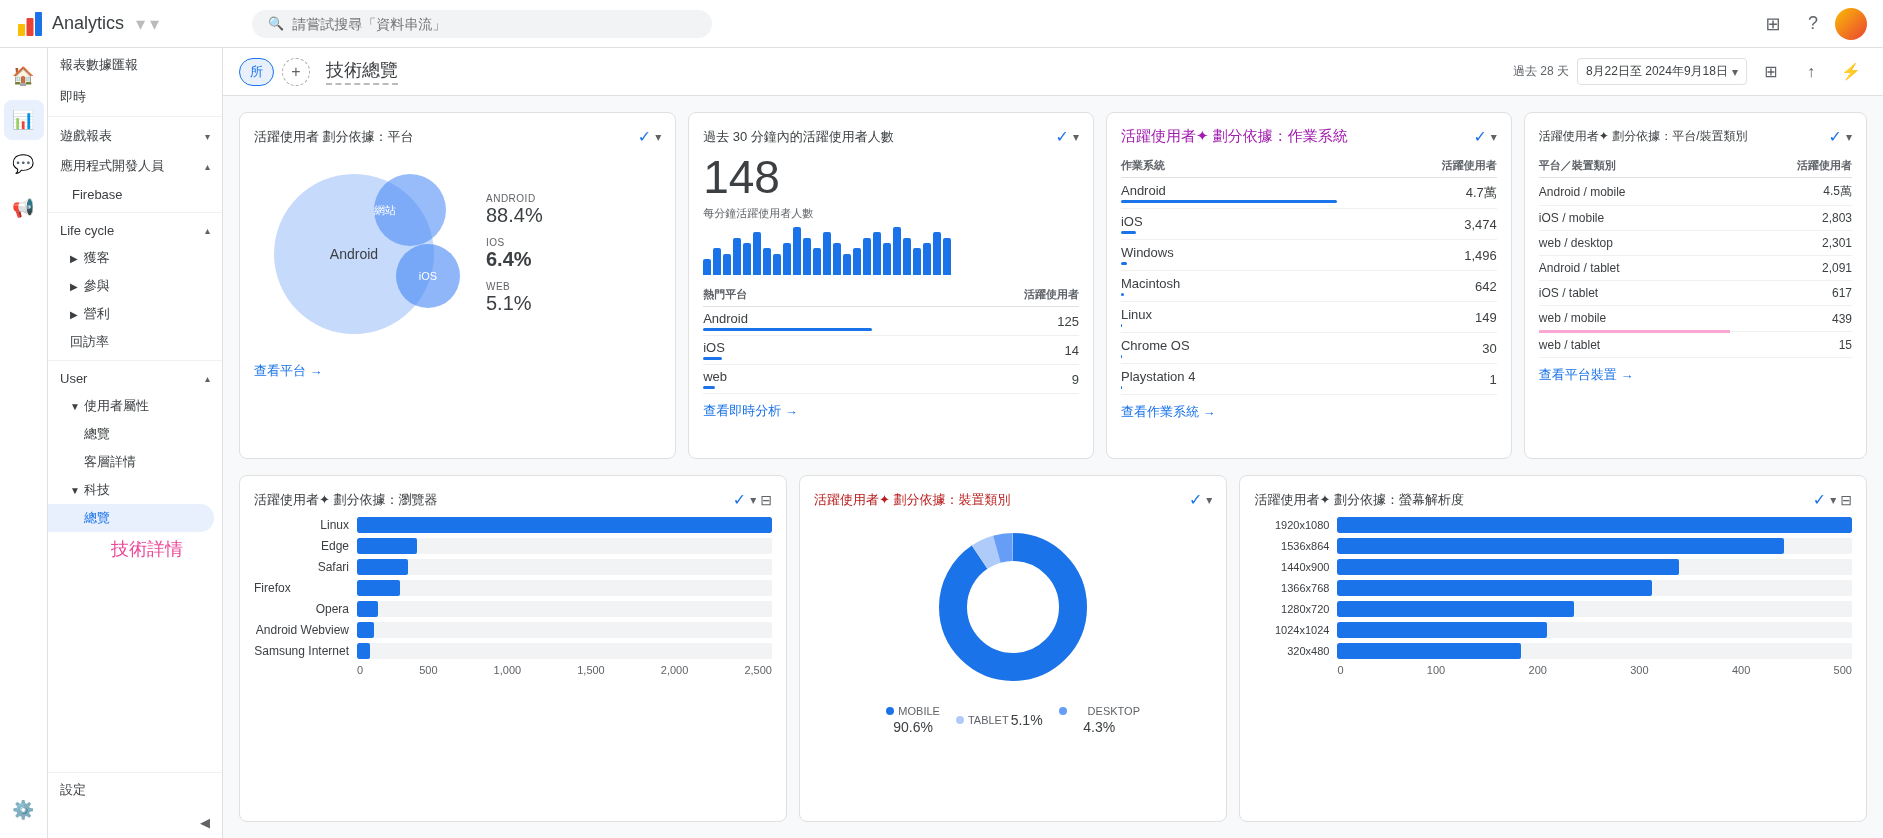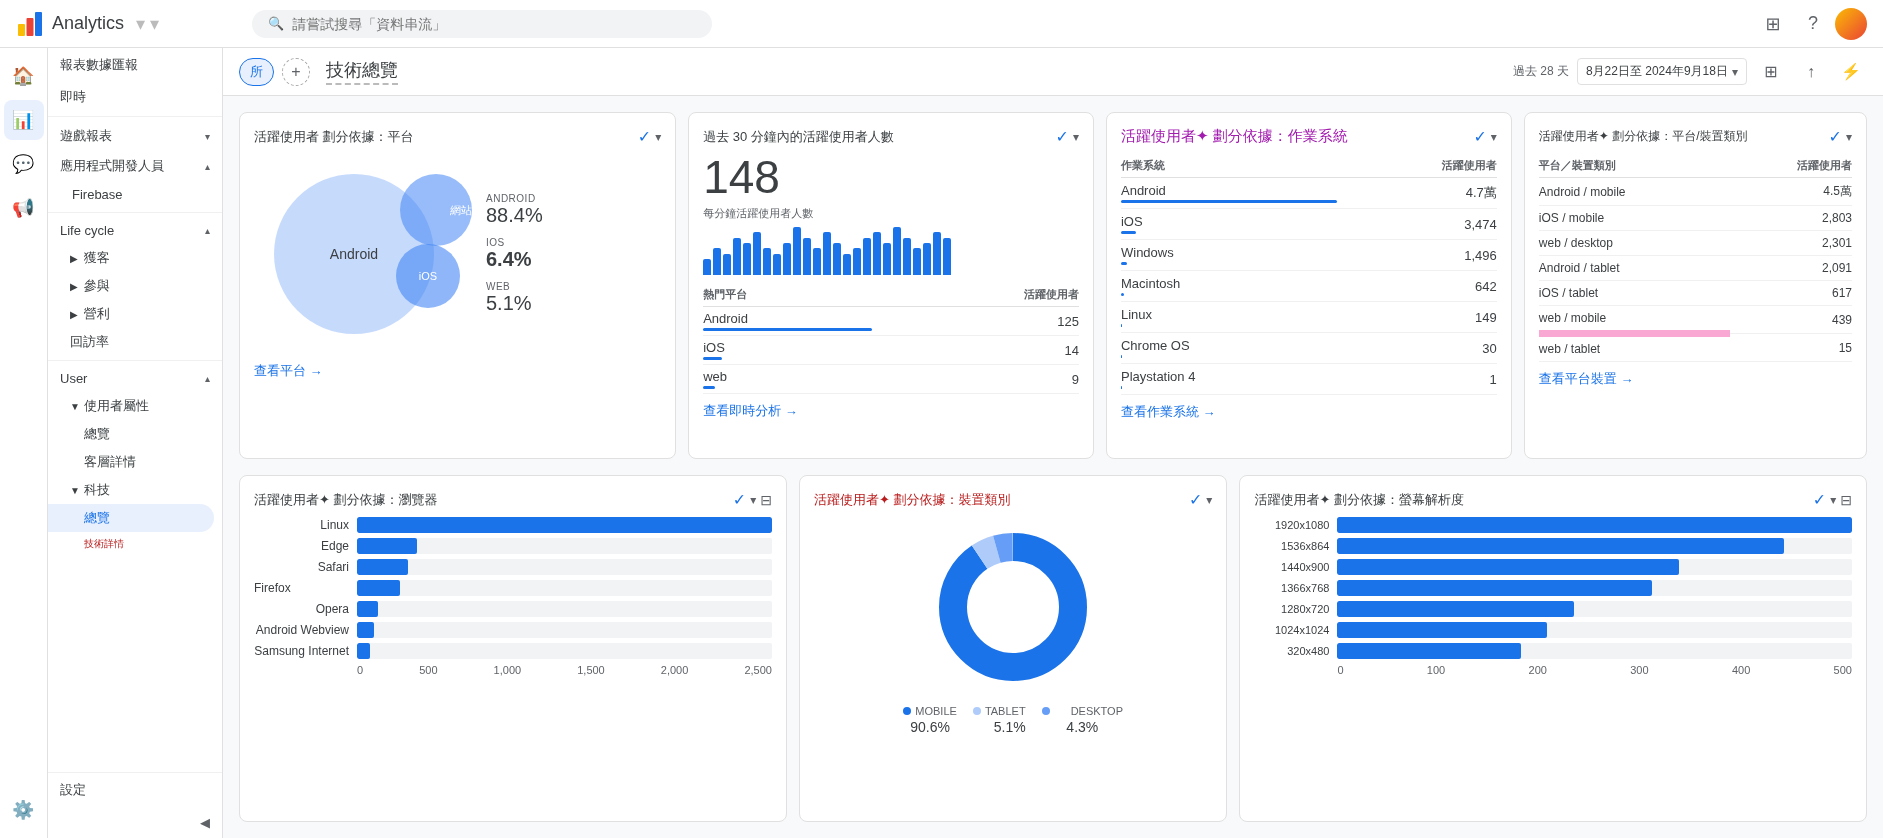--- a/index.html
+++ b/index.html
@@ -97,21 +97,21 @@
       <div style="padding:5px 12px 5px 36px;font-size:13px;color:#3c4043;cursor:pointer;">
         <span>客層詳情</span>
       </div>
       <div style="padding:5px 12px 5px 22px;font-size:13px;color:#3c4043;cursor:pointer;display:flex;align-items:center;gap:4px;">
         <span style="font-size:10px;">▼</span>
         <span>科技</span>
       </div>
       <div style="padding:5px 12px 5px 36px;font-size:13px;color:#1a73e8;cursor:pointer;background:#e8f0fe;border-radius:0 16px 16px 0;margin-right:8px;">
         <span>總覽</span>
       </div>
-      <div style="padding:5px 12px 5px 36px;font-size:10px;color:#b91c1c;cursor:pointer;">
+      <div style="padding:5px 12px 5px 36px;font-size:18px;color:#ec4899;cursor:pointer;text-align:center;">
         <span>技術詳情</span>
       </div>
 
       <div style="margin-top:auto;border-top:1px solid #f0f0f0;">
         <div style="padding:8px 12px;font-size:13px;color:#3c4043;cursor:pointer;">
           <span>設定</span>
         </div>
         <div style="padding:8px 12px;text-align:right;cursor:pointer;color:#5f6368;">◀</div>
       </div>
     </div>
@@ -151,21 +151,21 @@
               </div>
             </div>
             <div style="display:flex;gap:12px;align-items:center;">
 
               <div style="position:relative;width:220px;height:200px;flex-shrink:0;">
 
                 <div style="position:absolute;left:20px;top:20px;width:160px;height:160px;border-radius:50%;background:rgba(66,133,244,0.3);display:flex;align-items:center;justify-content:center;">
                   <span style="font-size:14px;font-weight:500;color:#3c4043;">Android</span>
                 </div>
 
-                <div style="position:absolute;right:2px;top:20px;width:72px;height:72px;border-radius:50%;background:rgba(66,133,244,0.55);display:flex;align-items:center;justify-content:flex-end;">
+                <div style="position:absolute;right:28px;top:20px;width:72px;height:72px;border-radius:50%;background:rgba(66,133,244,0.55);display:flex;align-items:center;justify-content:flex-start;">
                   <span style="font-size:11px;color:#fff;font-weight:500;">網站</span>
                 </div>
 
                 <div style="position:absolute;right:14px;top:90px;width:64px;height:64px;border-radius:50%;background:rgba(66,133,244,0.6);display:flex;align-items:center;justify-content:center;">
                   <span style="font-size:11px;color:#fff;font-weight:500;">iOS</span>
                 </div>
               </div>
 
               <div style="display:flex;flex-direction:column;gap:10px;">
                 <div>
@@ -364,21 +364,21 @@
     </tr>
                   <tr>
       <td style="padding:5px 0;font-size:12px;border-bottom:1px solid #f0f0f0;">Android / tablet</td>
       <td style="padding:5px 0;font-size:12px;border-bottom:1px solid #f0f0f0;text-align:right;">2,091</td>
     </tr>
                   <tr>
       <td style="padding:5px 0;font-size:12px;border-bottom:1px solid #f0f0f0;">iOS / tablet</td>
       <td style="padding:5px 0;font-size:12px;border-bottom:1px solid #f0f0f0;text-align:right;">617</td>
     </tr>
                   <tr>
-      <td style="padding:5px 0;font-size:12px;border-bottom:7px solid #f9a8d4;">web / mobile</td>
+      <td style="padding:5px 0;font-size:12px;border-bottom:3px solid #f9a8d4;">web / mobile</td>
       <td style="padding:5px 0;font-size:12px;border-bottom:1px solid #f0f0f0;text-align:right;">439</td>
     </tr>
                   <tr>
       <td style="padding:5px 0;font-size:12px;border-bottom:1px solid #f0f0f0;">web / tablet</td>
       <td style="padding:5px 0;font-size:12px;border-bottom:1px solid #f0f0f0;text-align:right;">15</td>
     </tr>
                 </tbody>
             </table>
             <div style="display:flex;align-items:center;color:#1a73e8;font-size:13px;cursor:pointer;margin-top:8px;">
               <span>查看平台裝置 →</span>
@@ -471,21 +471,21 @@
               <circle cx="90" cy="90" r="60" fill="none" stroke="#669df6" stroke-width="28" stroke-dasharray="16 377" stroke-dashoffset="-360"></circle>
             </svg>
             <div style="display:flex;justify-content:center;gap:16px;margin-top:8px;">
               <div style="display:flex;flex-direction:column;align-items:center;gap:2px;">
                 <div style="display:flex;align-items:center;gap:4px;">
                   <div style="width:8px;height:8px;border-radius:50%;background:#1a73e8;"></div>
                   <span style="font-size:11px;color:#5f6368;">MOBILE</span>
                 </div>
                 <span style="font-size:14px;font-weight:500;color:#3c4043;">90.6%</span>
               </div>
-              <div style="display:flex;flex-direction:column;align-items:flex-end;gap:2px;">
+              <div style="display:flex;flex-direction:row;align-items:center;gap:2px;">
                 <div style="display:flex;align-items:center;gap:4px;">
                   <div style="width:8px;height:8px;border-radius:50%;background:#aecbfa;"></div>
                   <span style="font-size:11px;color:#5f6368;">TABLET</span>
                 </div>
                 <span style="font-size:14px;font-weight:500;color:#3c4043;">5.1%</span>
               </div>
               <div style="display:flex;flex-direction:column;align-items:center;gap:2px;">
                 <div style="display:flex;align-items:center;gap:21px;">
                   <div style="width:8px;height:8px;border-radius:50%;background:#669df6;"></div>
                   <span style="font-size:11px;color:#5f6368;">DESKTOP</span>

